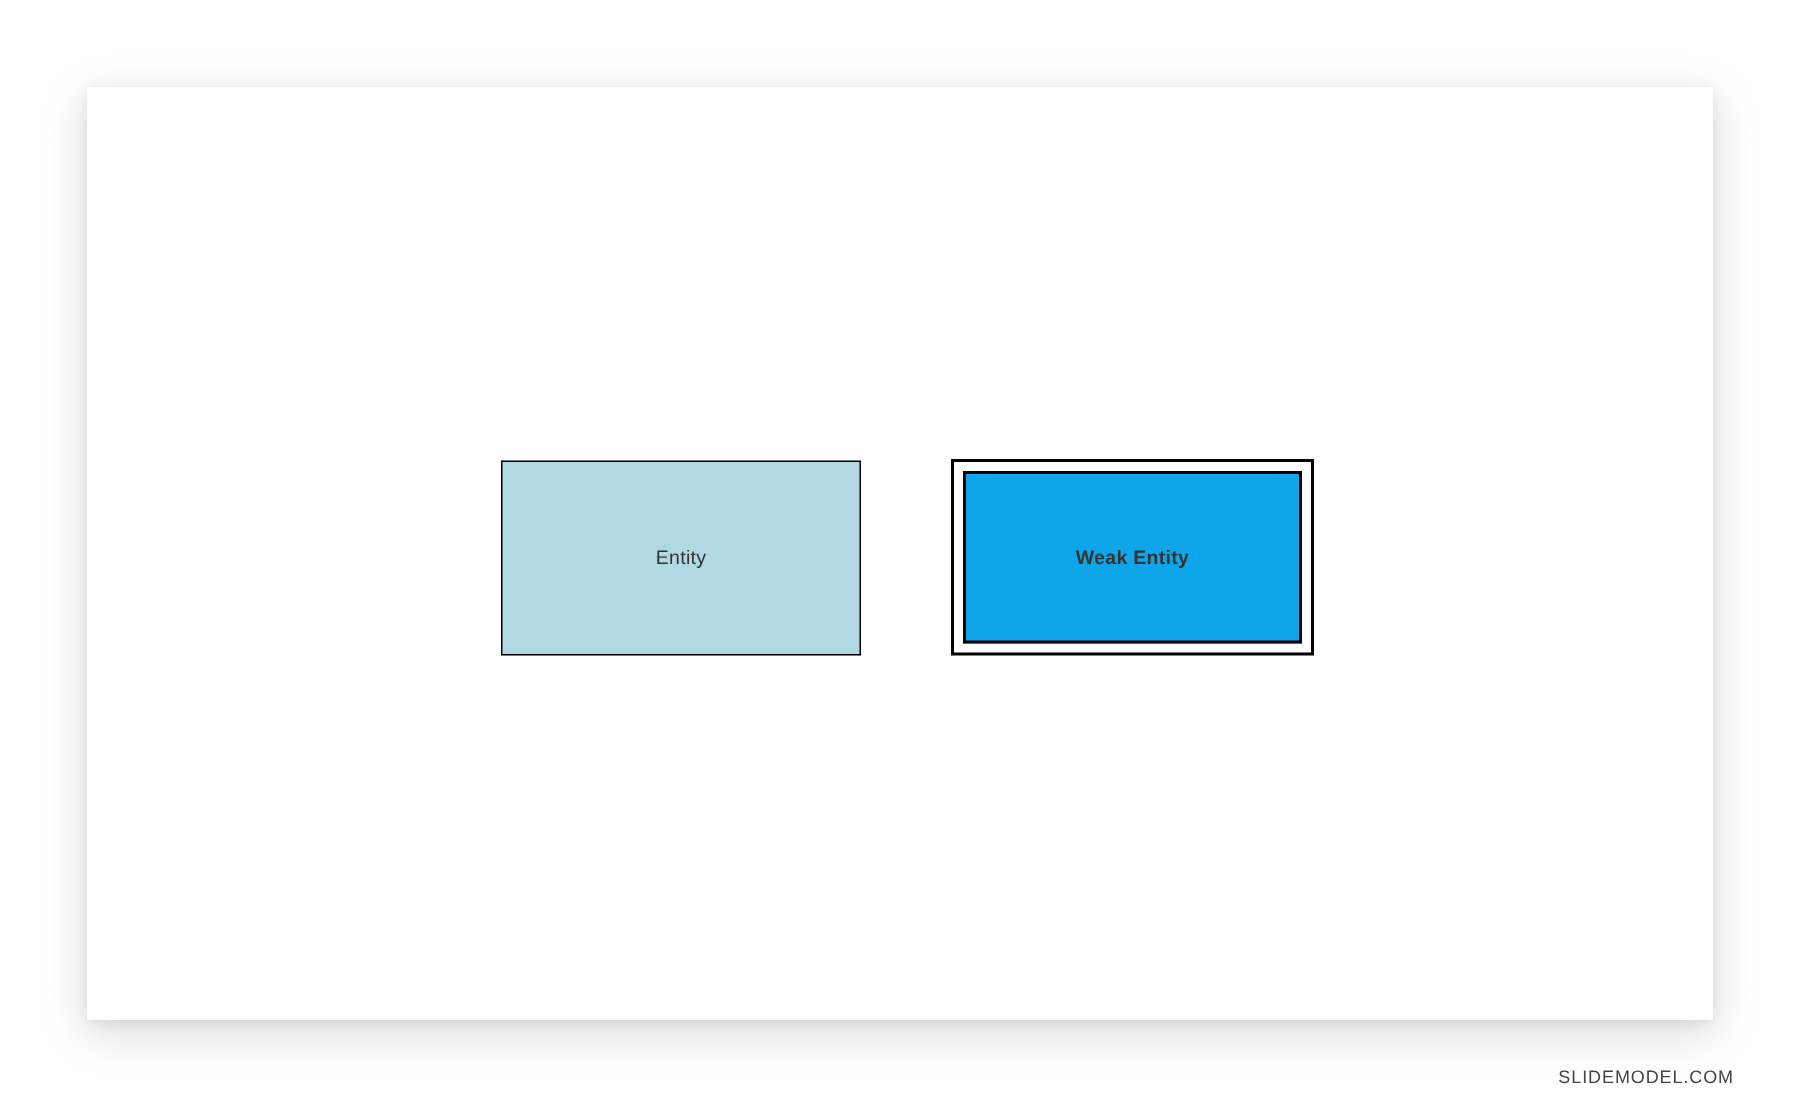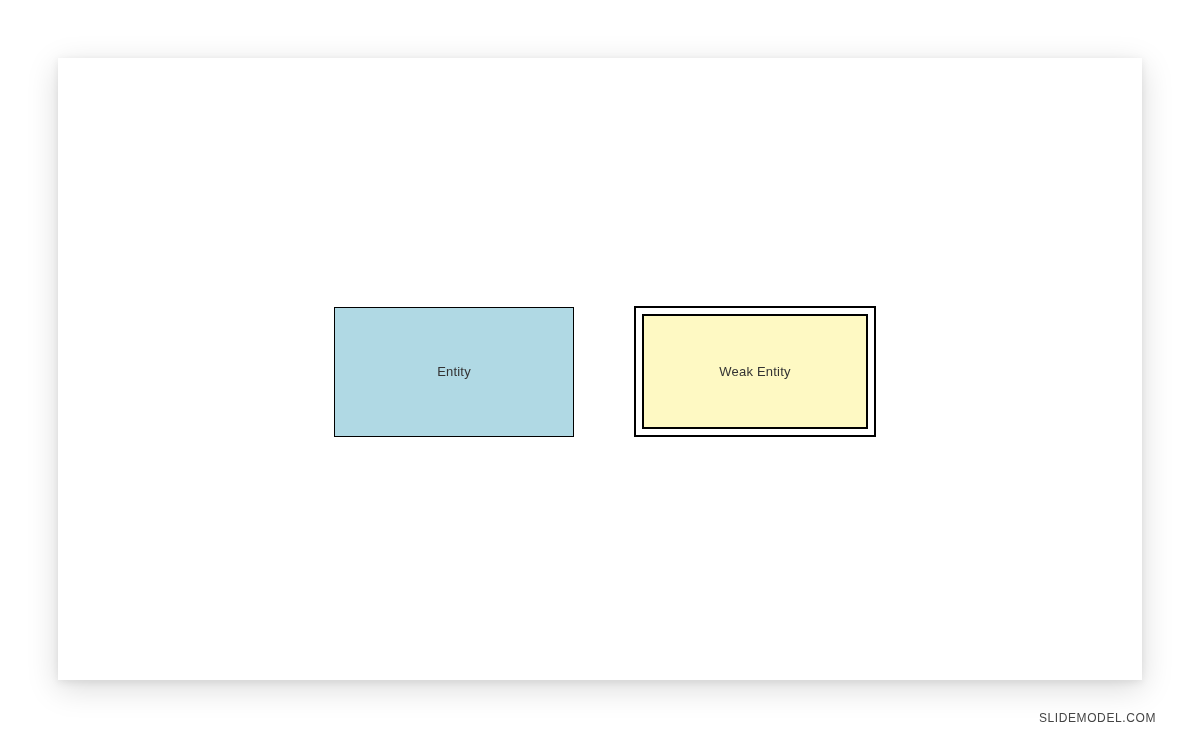--- a/index.html
+++ b/index.html
@@ -44,24 +44,25 @@
       width: 242px;
       height: 131px;
       border: 2px solid #000000;
       background: #ffffff;
       padding: 6px;
       display: flex;
     }
     .weak-entity-inner {
       flex: 1;
       border: 2px solid #000000;
-      background: #fef9c3;
+      background: #0ea5e9;
       display: flex;
       align-items: center;
       justify-content: center;
+      font-weight: bold;
     }
     .entity-label {
       font-size: 13px;
       color: #333333;
       letter-spacing: 0.2px;
     }
     .watermark {
       position: absolute;
       bottom: 18px;
       right: 44px;

